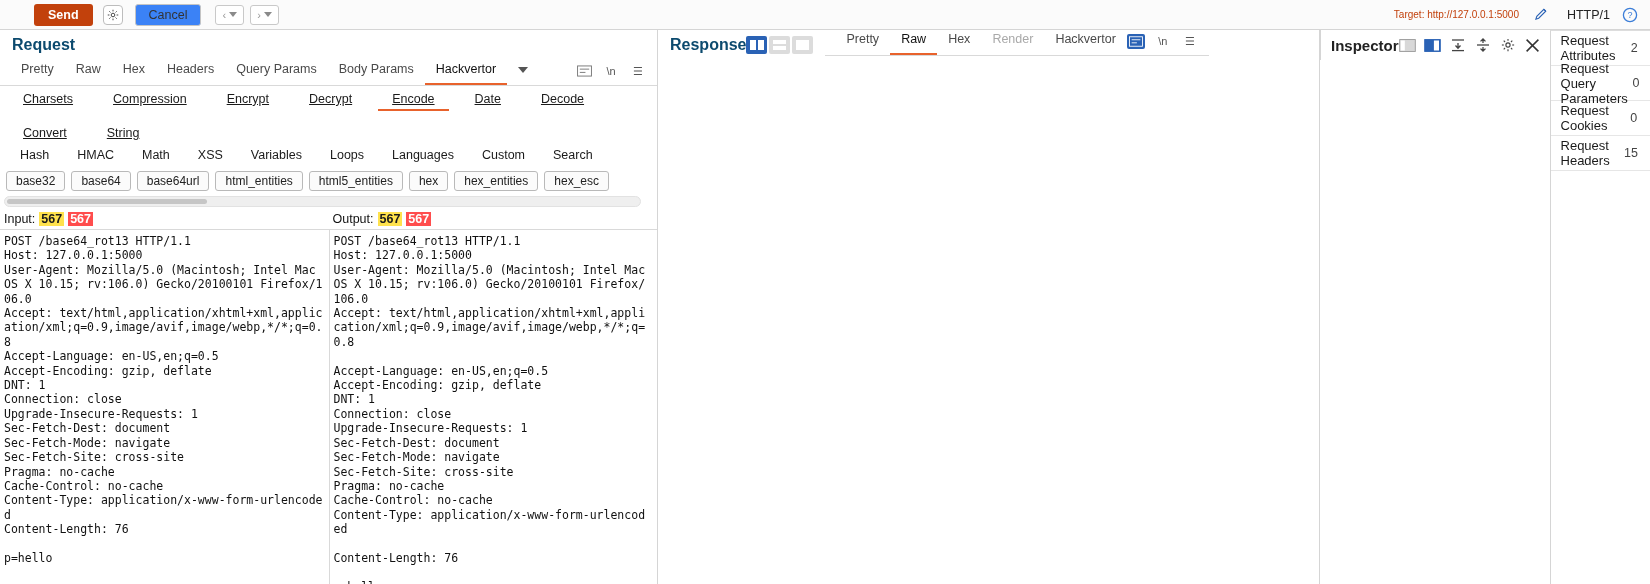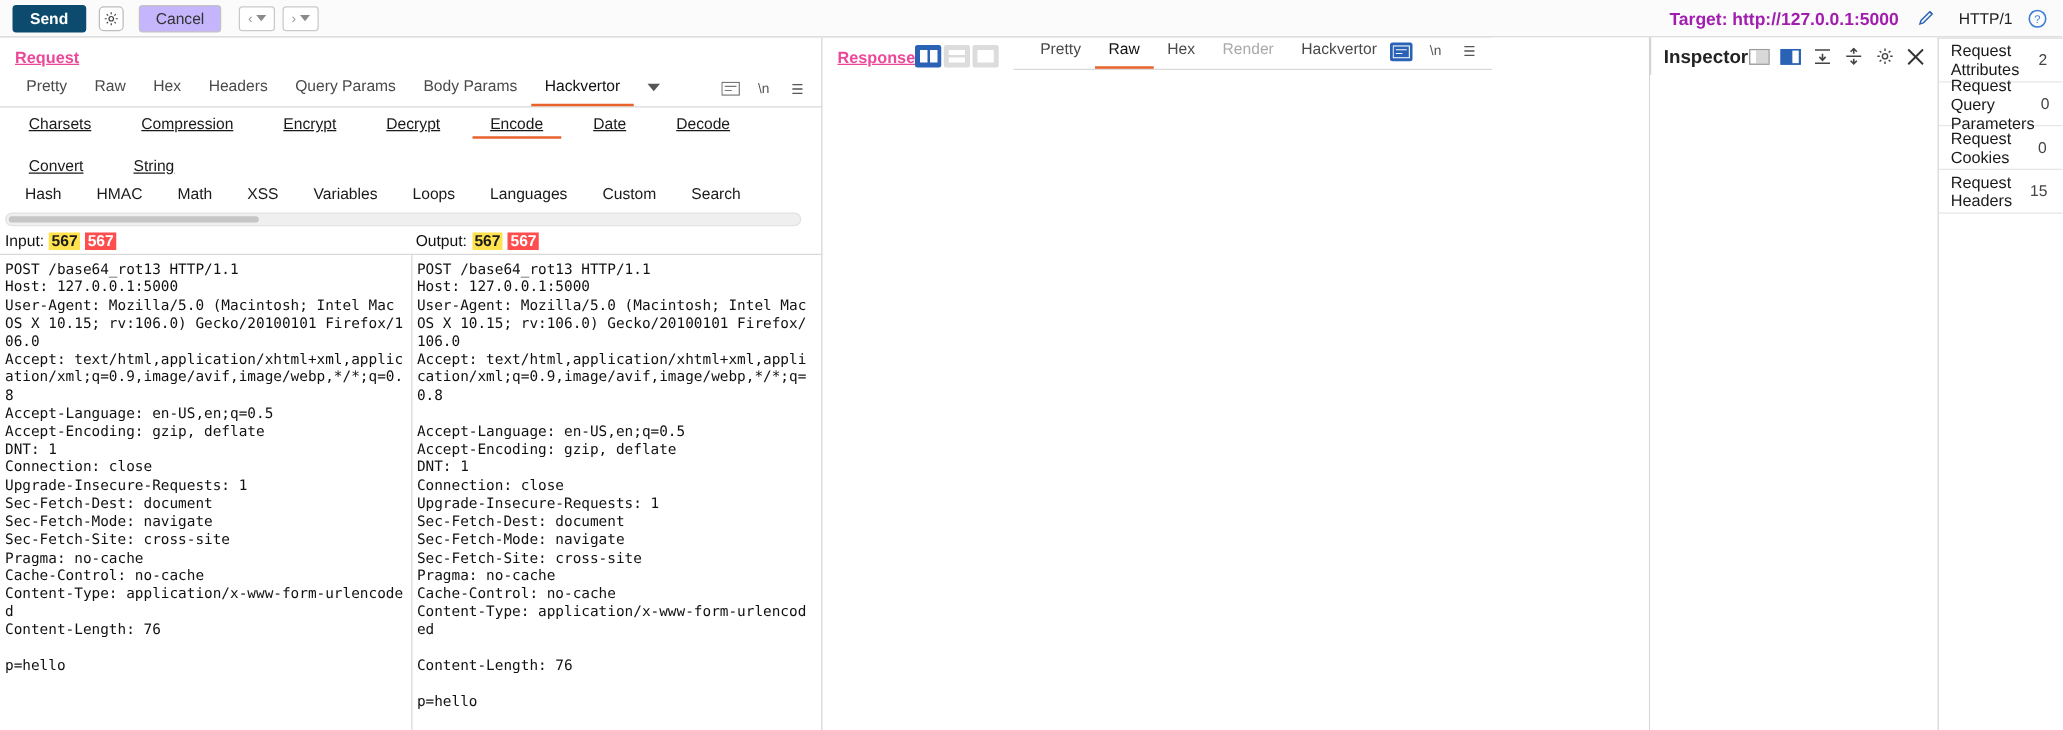--- a/index.html
+++ b/index.html
@@ -17,68 +17,69 @@
   
   .toolbar {
     height: 30px;
     display: flex; align-items: center;
     padding: 0 10px;
     border-bottom: 1px solid #d5d5d5;
     background: #fbfbfb;
     flex: none;
   }
   .send-btn {
-    background: #0c4a6e; color: #fff;
+    background: #c2410c; color: #fff;
     border: none; border-radius: 3px;
     font-size: 12.5px; font-weight: bold;
     padding: 4px 14px;
     cursor: pointer;
     font-family: "Liberation Sans", sans-serif;
+    margin-left: 24px;
   }
   .gear-btn {
     margin-left: 10px;
     width: 20px; height: 20px;
     border: 1px solid #bdbdbd; border-radius: 4px;
     background: #fff;
     display: flex; align-items: center; justify-content: center;
     cursor: pointer;
   }
   .cancel-btn {
     margin-left: 12px;
-    background: #c4b5fd; border: 1px solid #c4c4c4; border-radius: 3px;
+    background: #3b82f6; border: 1px solid #c4c4c4; border-radius: 3px;
     font-size: 12.5px; color: #333;
     padding: 3px 13px; cursor: pointer;
     font-family: "Liberation Sans", sans-serif;
   }
   .nav-group { margin-left: 14px; display: flex; align-items: center; gap: 6px; }
   .nav-btn {
     display: flex; align-items: center; gap: 3px;
     border: 1px solid #c9c9c9; border-radius: 3px;
     background: #fff; color: #9a9a9a;
     padding: 2px 6px; font-size: 11px; cursor: pointer;
     height: 20px;
   }
   .caret-d { width: 0; height: 0; border-left: 4px solid transparent; border-right: 4px solid transparent; border-top: 5px solid #8a8a8a; }
   .spacer { flex: 1; }
-  .target-label { font-size: 14px; font-weight: bold; color: #a21caf; }
+  .target-label { font-size: 10px; font-weight: normal; color: #c2410c; }
   .pencil-btn { margin-left: 12px; width: 22px; height: 22px; display:flex; align-items:center; justify-content:center; cursor: pointer; }
   .http-label { margin-left: 14px; font-size: 12.5px; color: #222; }
   .help-btn { margin-left: 10px; width: 20px; height: 20px; display:flex; align-items:center; justify-content:center; cursor:pointer; }
 
   
   .main { flex: 1; display: flex; min-height: 0; }
   .req-pane { width: 658px; flex: none; display: flex; flex-direction: column; border-right: 1px solid #d5d5d5; min-height: 0; }
   .res-pane { flex: 1; display: flex; flex-direction: row; border-right: 1px solid #d5d5d5; min-height: 0; }
   .insp-pane { width: 330px; flex: none; display: flex; flex-direction: row; background:#fff; }
 
   .pane-head {
     height: 30px; display: flex; align-items: center;
     padding: 0 12px; flex: none;
   }
-  .pane-title { color: #ec4899; font-weight: bold; font-size: 13px; text-decoration: underline; }
+  .pane-title { color: #0c4a6e; font-weight: bold; font-size: 16px; }
   .layout-btns { display: flex; gap: 2px; margin-left: auto; }
   .lb {
     width: 21px; height: 18px; border-radius: 2px;
     background: #dcdcdc; cursor: pointer;
     display: flex; align-items: center; justify-content: center;
   }
   .lb.active { background: #2a62b5; }
   .lb .cell { background: #fff; }
 
   
@@ -275,20 +276,30 @@
         <div class="hv-item">HMAC</div>
         <div class="hv-item">Math</div>
         <div class="hv-item">XSS</div>
         <div class="hv-item">Variables</div>
         <div class="hv-item">Loops</div>
         <div class="hv-item">Languages</div>
         <div class="hv-item">Custom</div>
         <div class="hv-item">Search</div>
       </div>
 
+      <div class="tag-row">
+        <button class="tag-btn">base32</button>
+        <button class="tag-btn">base64</button>
+        <button class="tag-btn">base64url</button>
+        <button class="tag-btn">html_entities</button>
+        <button class="tag-btn">html5_entities</button>
+        <button class="tag-btn">hex</button>
+        <button class="tag-btn">hex_entities</button>
+        <button class="tag-btn">hex_esc</button>
+      </div>
 
       <div class="hscroll">
         <div class="thumb"></div>
       </div>
 
       <div class="io-row">
         <div class="io-col">
           <span class="io-label">Input:</span>
           <span class="cnt-y">567</span>
           <span class="cnt-r">567</span>

